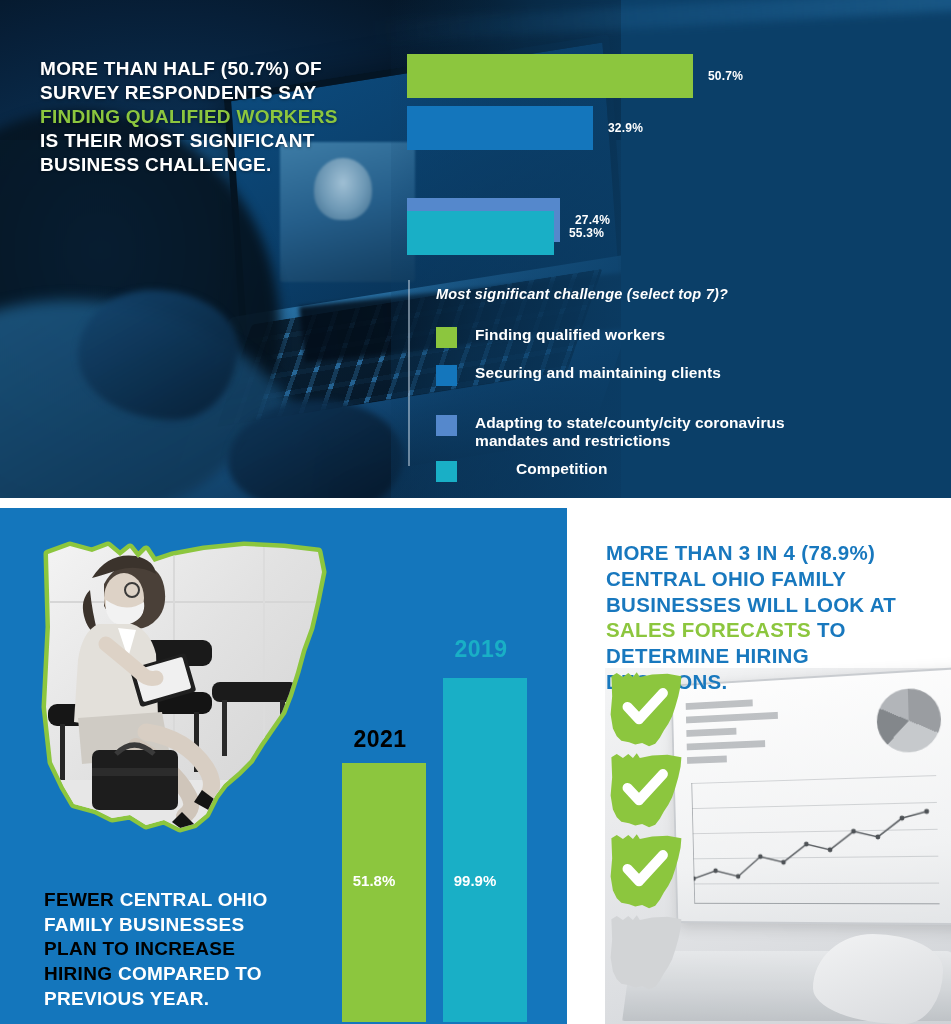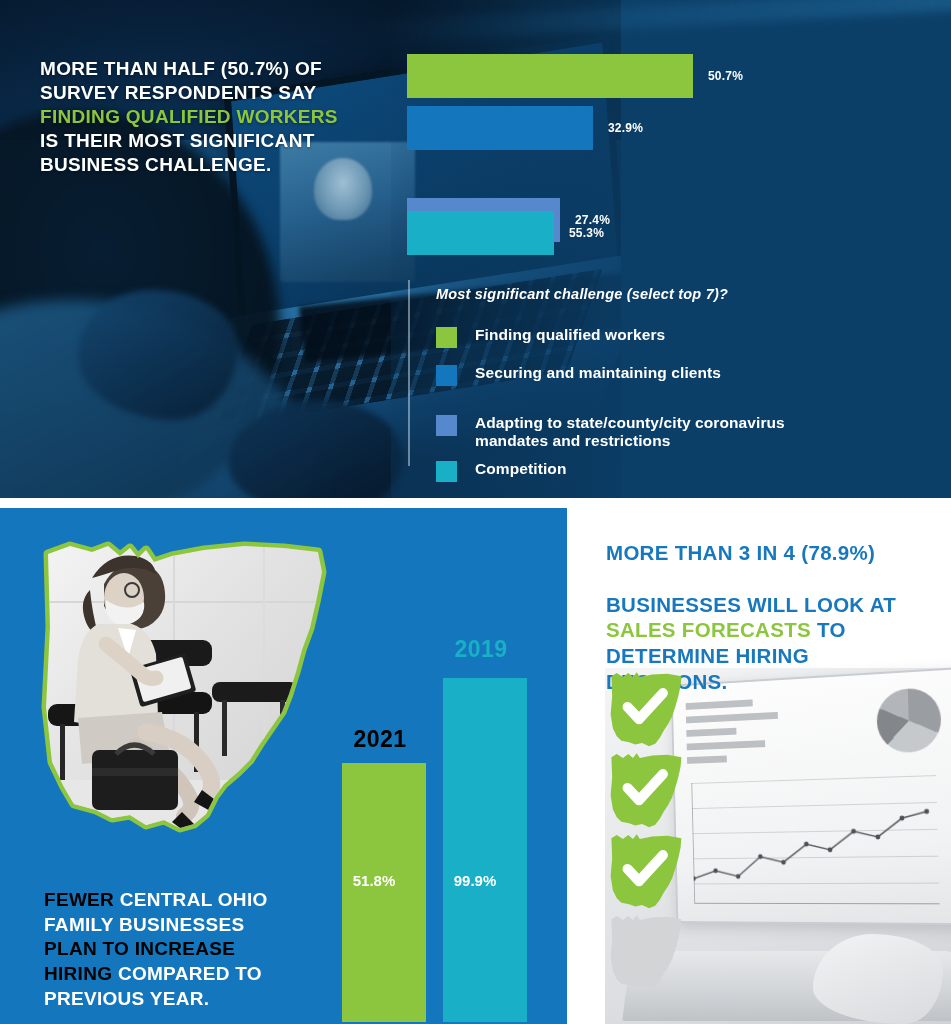--- a/index.html
+++ b/index.html
@@ -419,21 +419,21 @@
       <div class="legend-item" style="top:84px;">
         <span class="legend-swatch" style="background:#1476BC;"></span>
         <span class="legend-text">Securing and maintaining clients</span>
       </div>
 
       <div class="legend-item" style="top:122px;margin-top:12px;">
         <span class="legend-swatch" style="background:#5588CC;"></span>
         <span class="legend-text" style="width:332px;">Adapting to state/county/city coronavirus mandates and restrictions</span>
       </div>
 
-      <div class="legend-item" style="top:180px;">
+      <div class="legend-item" style="top:180px;gap:41px;">
         <span class="legend-swatch" style="background:#19AFC6;"></span>
         <span class="legend-text">Competition</span>
       </div>
     </div>
   </div>
 
   <div id="divider"></div>
 
   <div id="bottom-left">
 
@@ -554,21 +554,21 @@
             <circle cx="240" cy="10" r="2.4"></circle>
           </g>
         </svg>
       </div>
       <div class="br-keyboard"></div>
       <div class="br-hand"></div>
     </div>
 
     <div id="br-headline">
       <span>MORE THAN 3 IN 4 </span><span class="bold">(78.9%)</span><br>
-      <br>
+      <span>CENTRAL OHIO FAMILY</span><br>
       <span>BUSINESSES WILL LOOK AT</span><br>
       <span class="green bold">SALES FORECASTS</span><span> TO</span><br>
       <span>DETERMINE HIRING DECISIONS.</span>
     </div>
 
     <div id="ohio-checks">
 
       <div class="ohio-check" style="top:0;">
         <svg viewBox="0 0 100 104" width="78" height="80">
           <path d="M5,8 L6,34 L4,58 L7,76 L12,86 L18,92 L28,94 L36,97 L45,95 L54,99 L62,96

